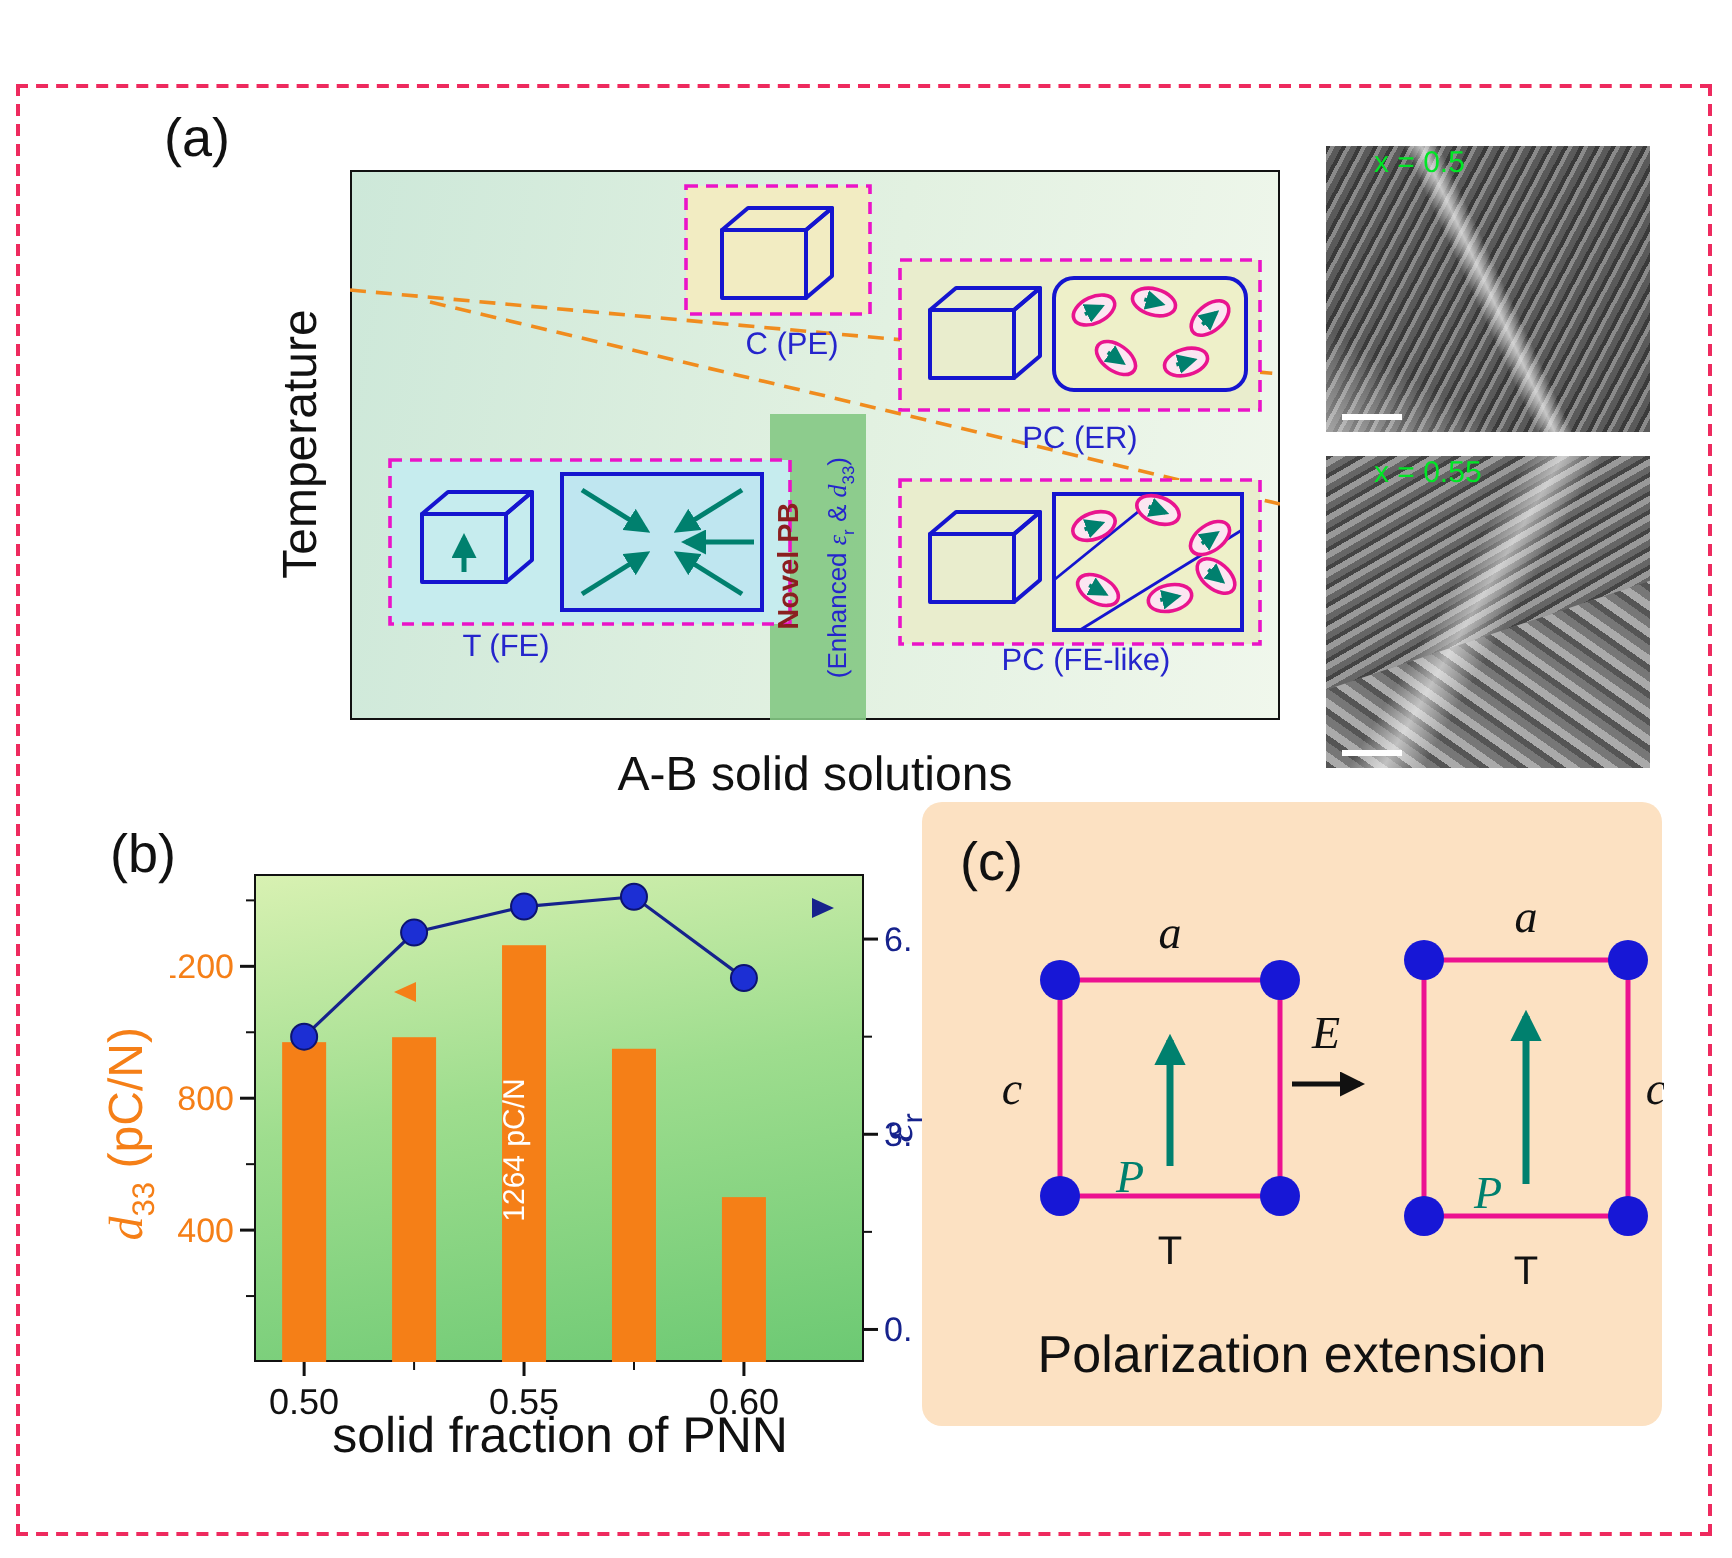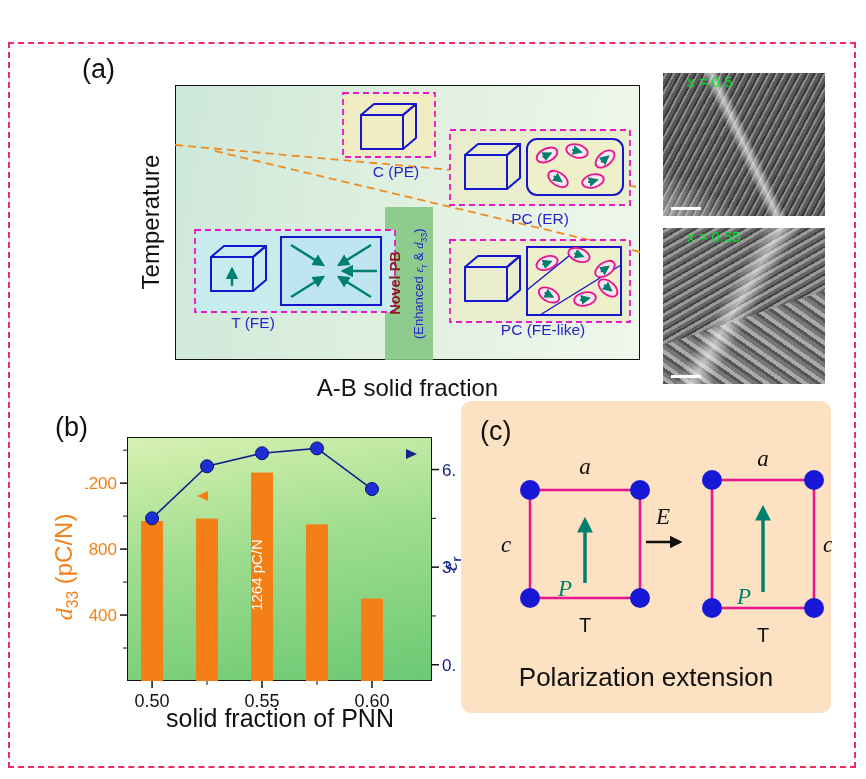--- a/index.html
+++ b/index.html
@@ -139,21 +139,21 @@
       <use href="#pnr" transform="translate(404,170) rotate(20)"></use>
       <use href="#pnr" transform="translate(430,184) rotate(-35)"></use>
       <use href="#pnr" transform="translate(374,210) rotate(28)"></use>
       <use href="#pnr" transform="translate(410,214) rotate(-12)"></use>
       <use href="#pnr" transform="translate(433,203) rotate(40)"></use>
       <text x="368" y="250" class="rlab">PC (FE-like)</text>
     </g>
   </svg>
 
   <div class="abs" id="temp-label">Temperature</div>
-  <div class="abs" id="ab-label">A-B solid fraction</div>
+  <div class="abs" id="ab-label">A-B solid solutions</div>
   <div class="abs" id="novel-title">Novel PB</div>
   <div class="abs" id="novel-sub"><span>(Enhanced </span><span class="it">ε</span><sub>r</sub><span> &amp; </span><span class="it">d</span><sub>33</sub><span>)</span></div>
 
   <div class="abs" id="tem1">
     <span class="tem-label">x = 0.5</span>
     <span class="scalebar"></span>
   </div>
   <div class="abs" id="tem2">
     <span class="tem2a"></span>
     <span class="tem2b"></span>

